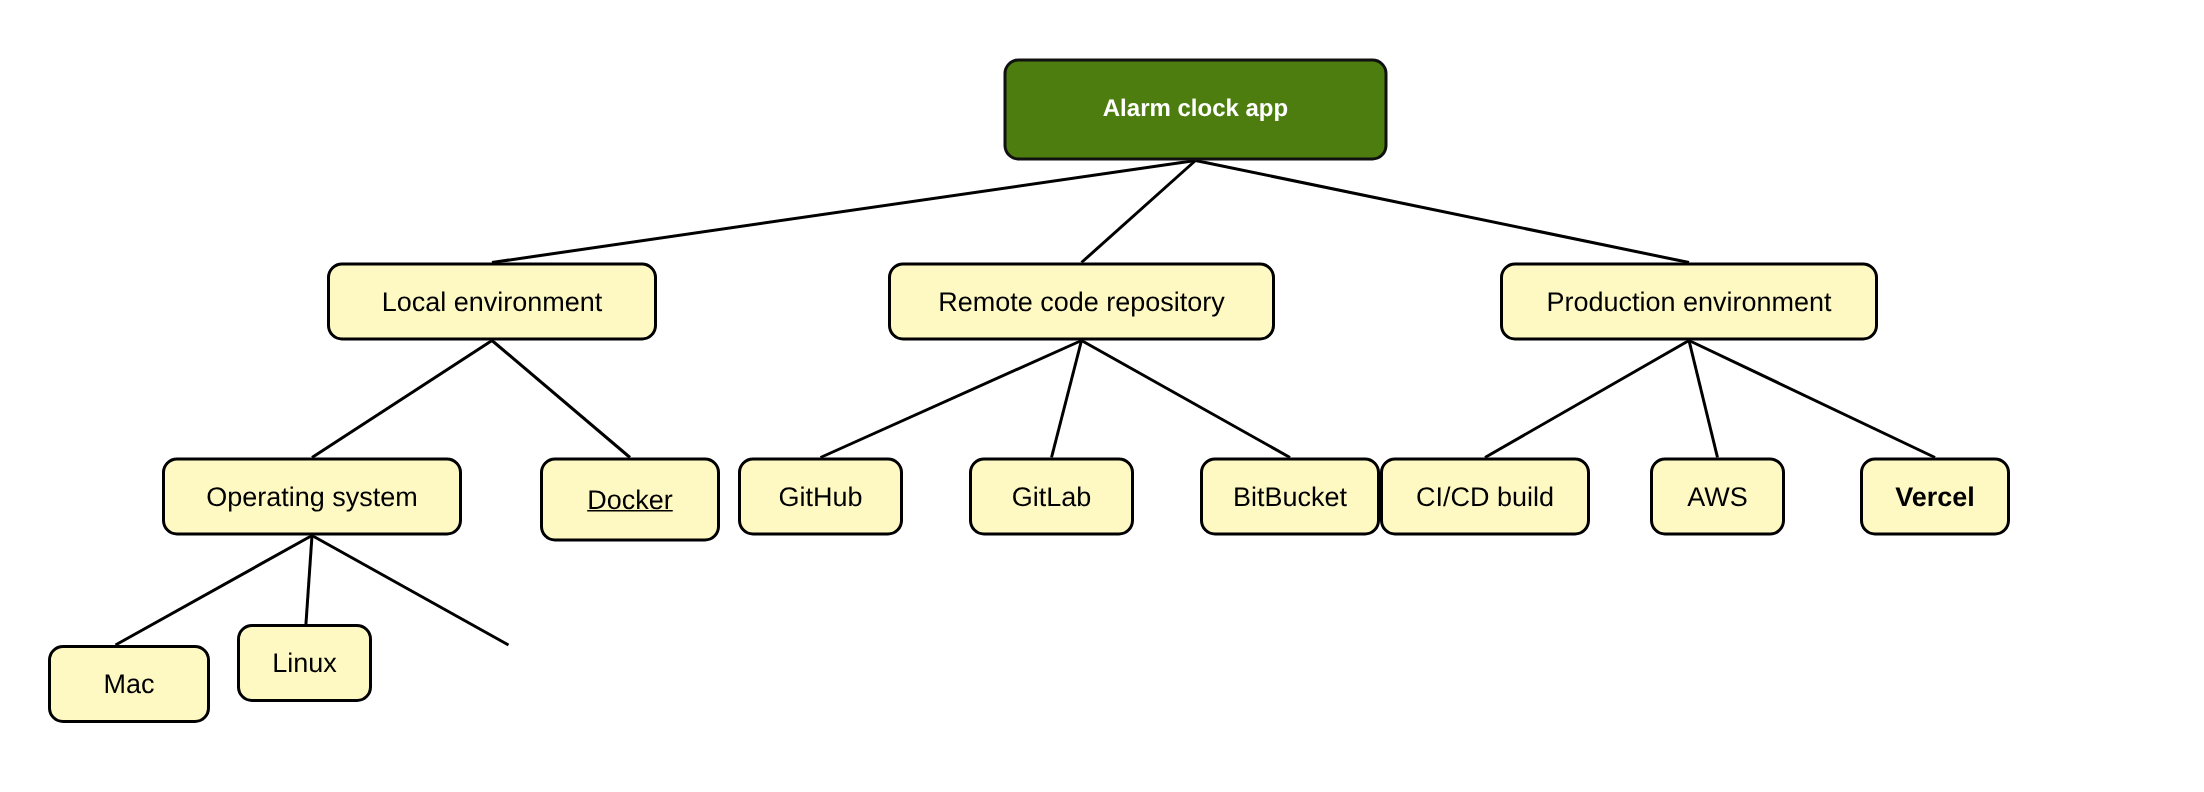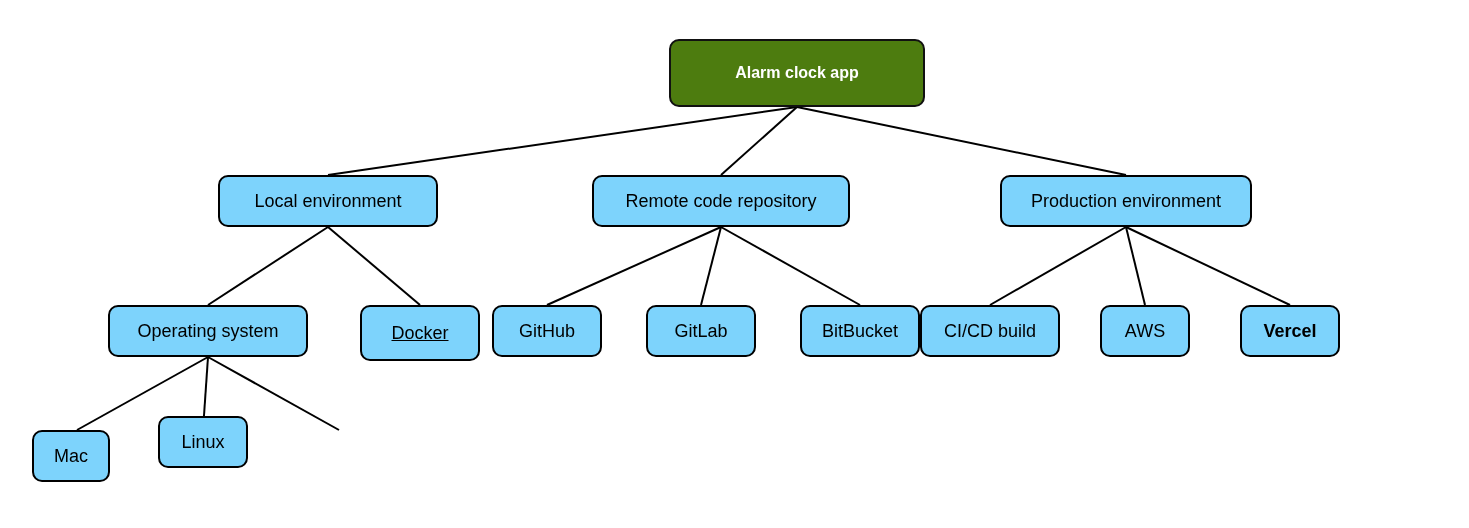--- a/index.html
+++ b/index.html
@@ -26,21 +26,21 @@
     .node {
       position: absolute;
       display: flex;
       align-items: center;
       justify-content: center;
       text-align: center;
       font-size: 18px;
       font-weight: 500;
       border: 2px solid #000;
       border-radius: 10px;
-      background: #7dd3fc;
+      background: #fef9c3;
       white-space: nowrap;
       padding: 8px 16px;
     }
     .node.root {
       background: #4d7c0f;
       color: #fff;
       border-color: #111;
       border-radius: 10px;
       font-size: 16px;
       font-weight: 600;
@@ -89,15 +89,15 @@
 
   <div class="node" style="left:108px; top:305px; width:200px; height:52px;">Operating system</div>
   <div class="node" style="left:360px; top:305px; width:120px; height:56px;text-decoration:underline;">Docker</div>
   <div class="node" style="left:492px; top:305px; width:110px; height:52px;">GitHub</div>
   <div class="node" style="left:646px; top:305px; width:110px; height:52px;">GitLab</div>
   <div class="node" style="left:800px; top:305px; width:120px; height:52px;padding-left:16px;">BitBucket</div>
   <div class="node" style="left:920px; top:305px; width:140px; height:52px;">CI/CD build</div>
   <div class="node" style="left:1100px; top:305px; width:90px; height:52px;">AWS</div>
   <div class="node" style="left:1240px; top:305px; width:100px; height:52px;font-weight:bold;">Vercel</div>
 
-  <div class="node" style="left:32px; top:430px; width:78px; height:52px;border-radius:10px;">Mac</div>
+  <div class="node" style="left:32px; top:430px; width:108px; height:52px;border-radius:10px;">Mac</div>
   <div class="node" style="left:158px; top:416px; width:90px; height:52px;text-align:center;">Linux</div>
 </div>
 
 </body></html>

